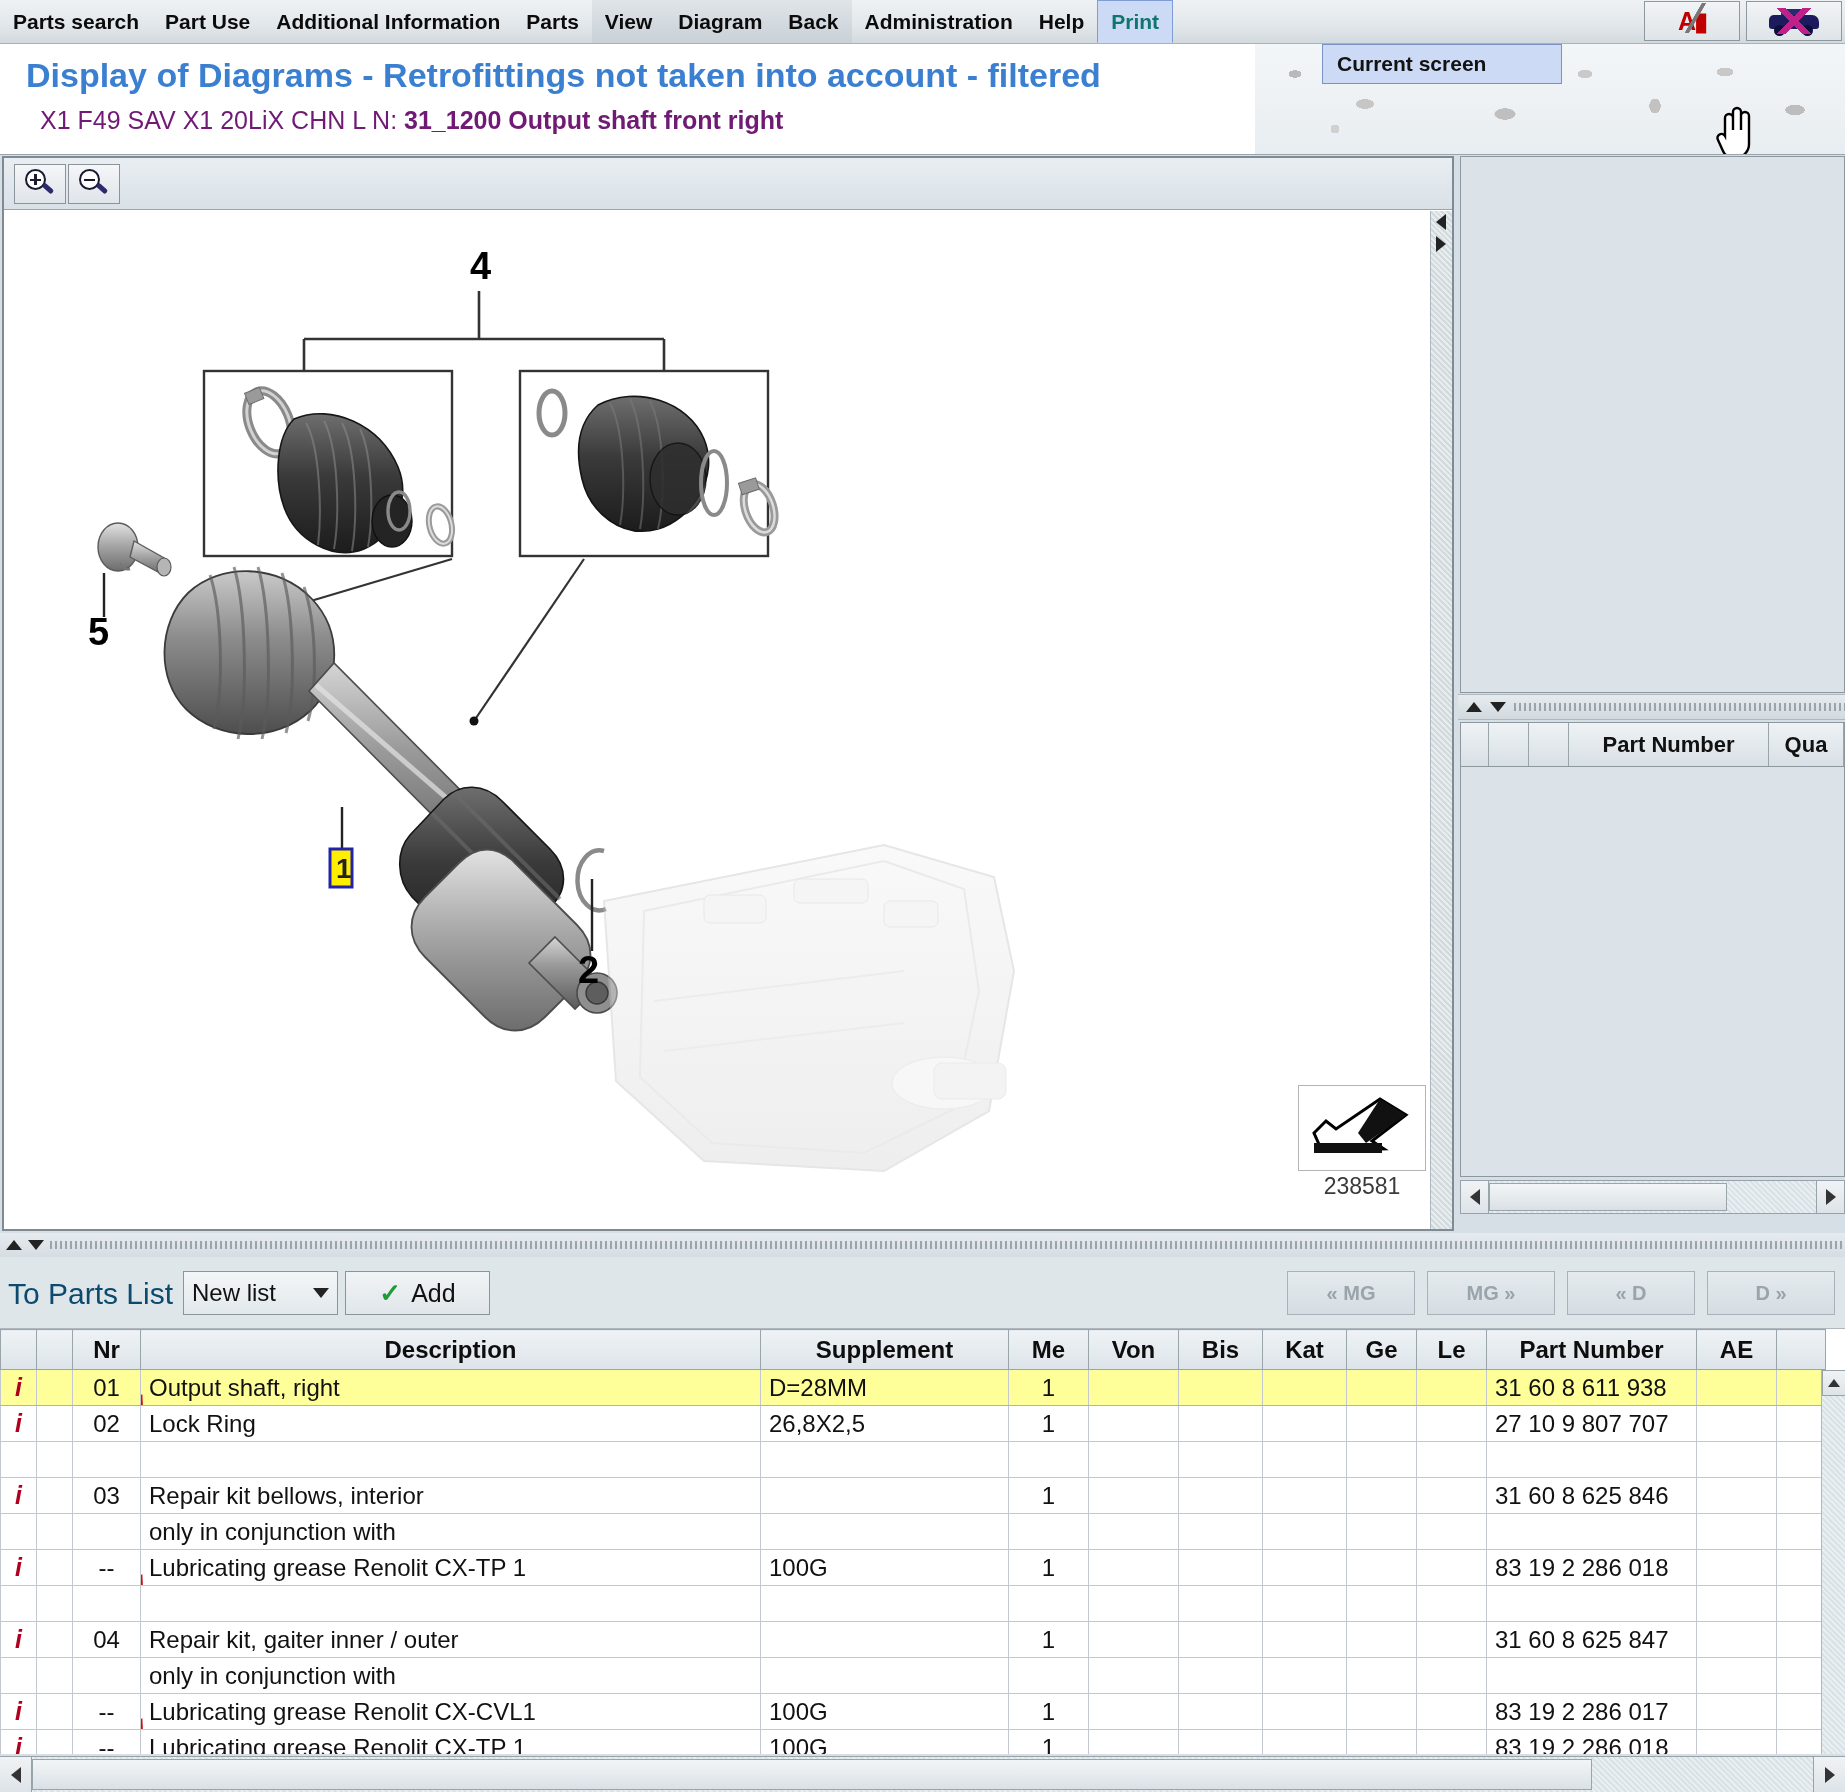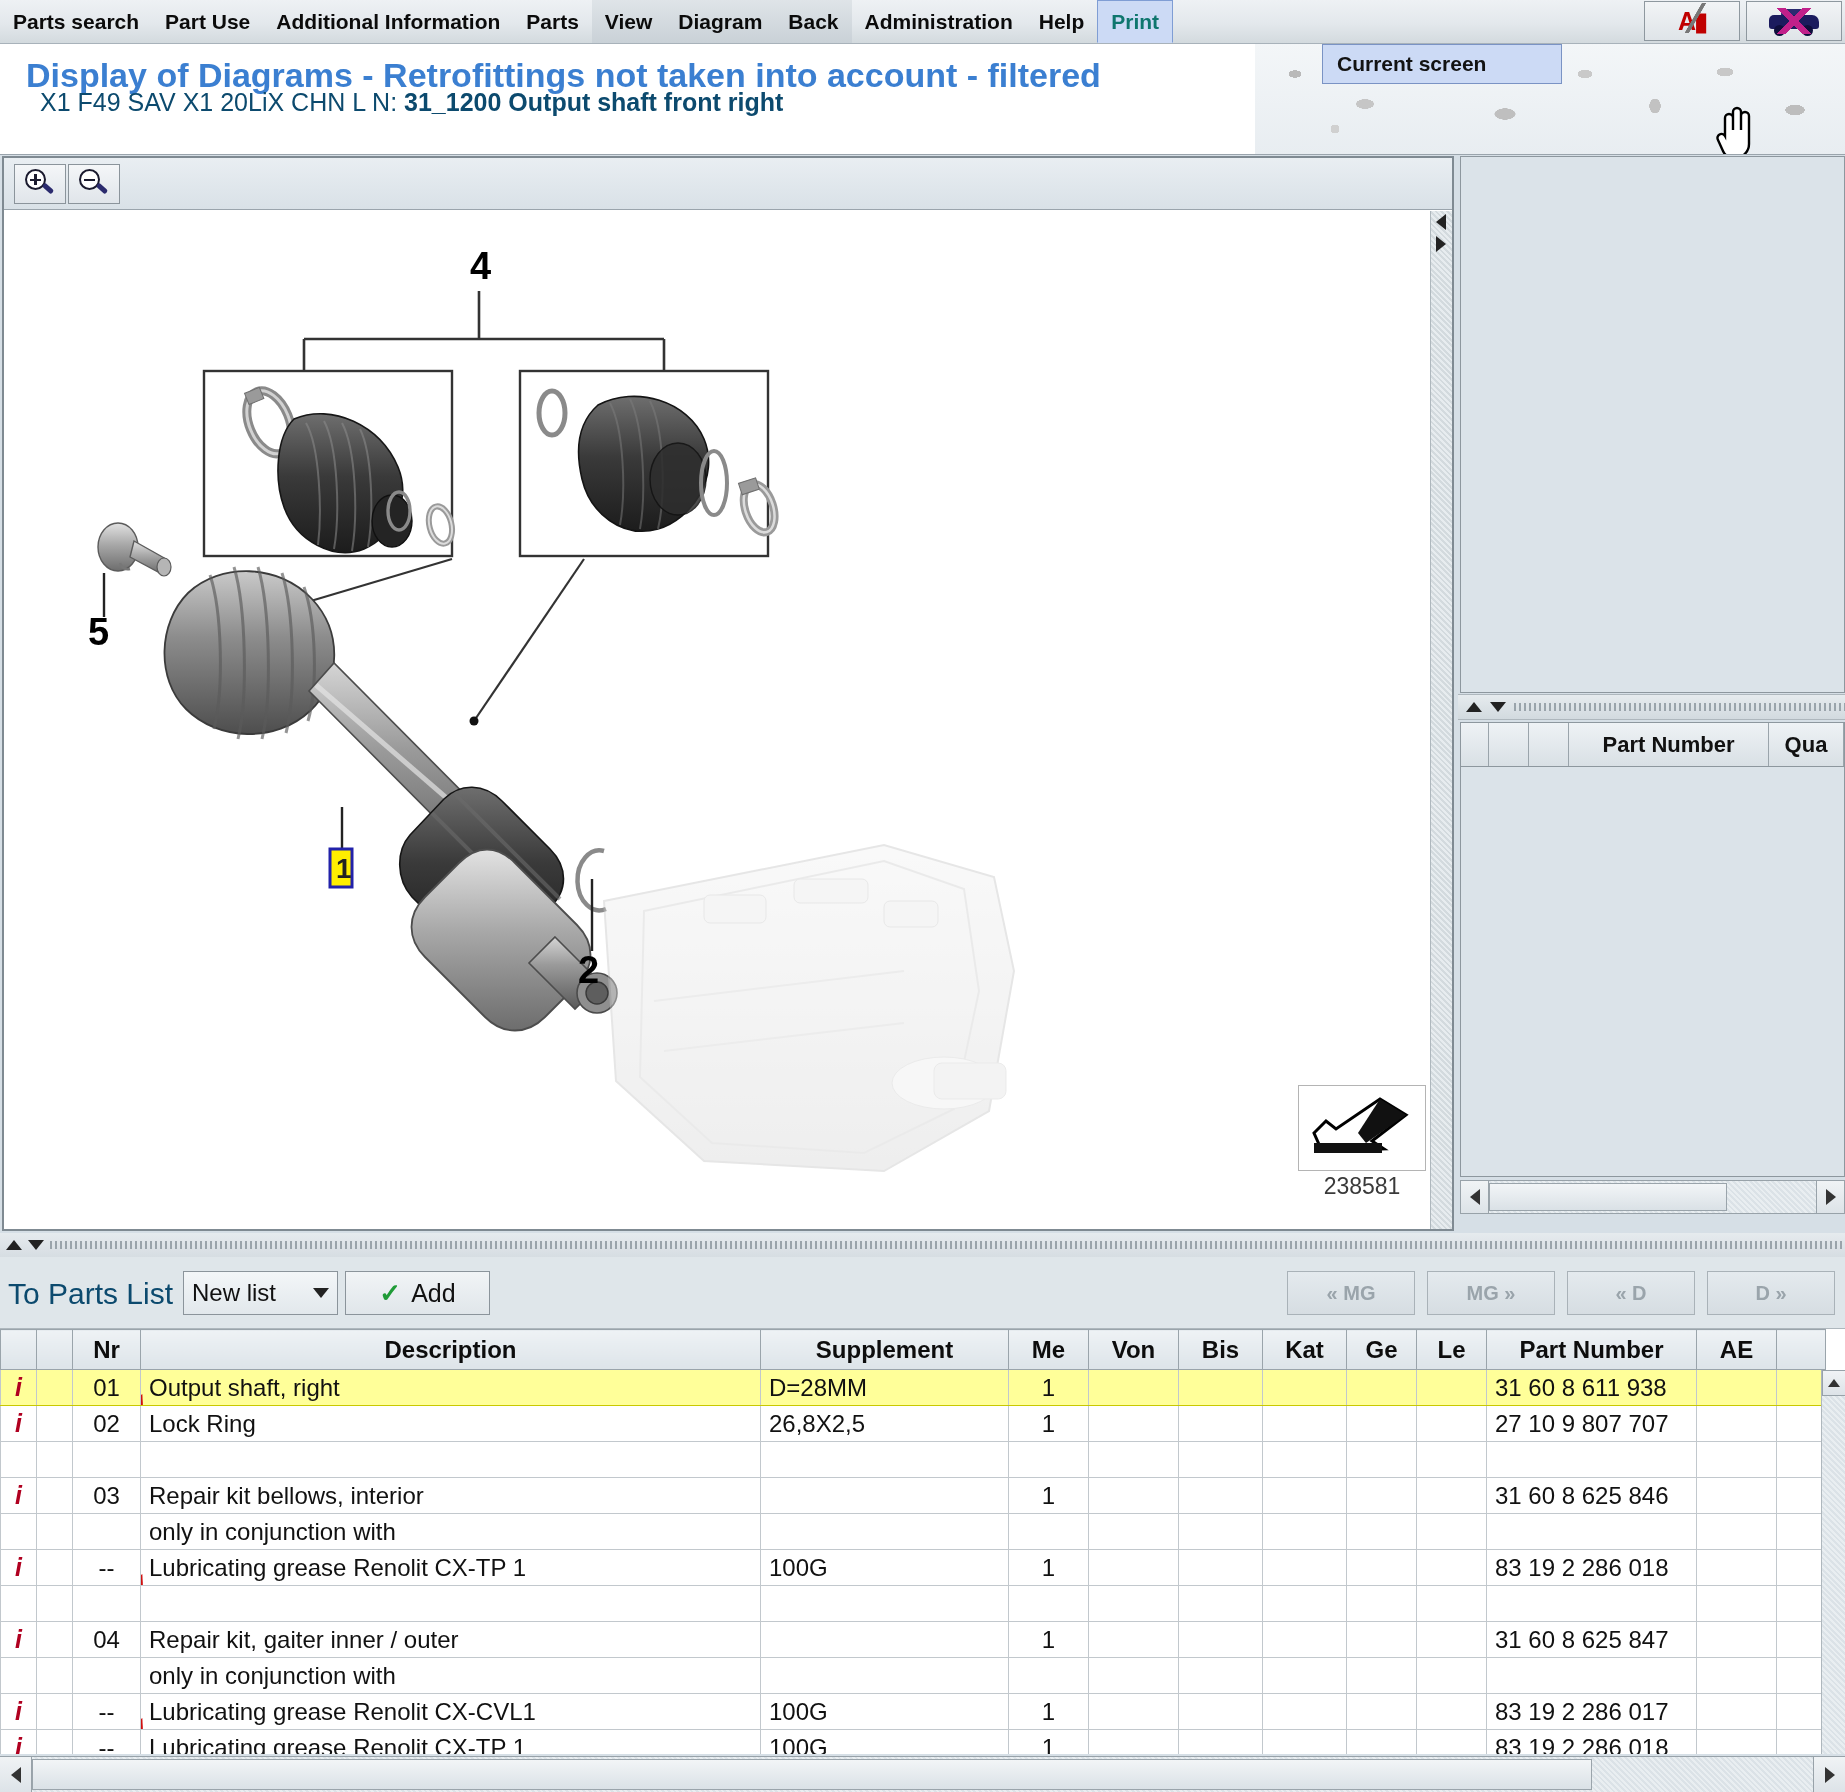--- a/index.html
+++ b/index.html
@@ -60,22 +60,22 @@
   .titleband {
     position: absolute; left: 0; top: 44px; width: 1845px; height: 111px;
     background: #ffffff; border-bottom: 1px solid #9aa4ac;
     overflow: hidden;
   }
   .title-main {
     position: absolute; left: 26px; top: 12px;
     font-size: 34px; font-weight: bold; color: #3b7fd1; white-space: nowrap;
   }
   .title-sub {
-    position: absolute; left: 40px; top: 44px;
-    font-size: 25px; color: #0c4a6e; white-space: nowrap;
+    position: absolute; left: 40px; top: 62px;
+    font-size: 25px; color: #701a75; white-space: nowrap;
   }
   .title-sub b { font-weight: bold; }
   .banner-art {
     position: absolute; right: 0; top: 0; width: 590px; height: 111px;
     background:
       radial-gradient(ellipse 16px 9px at 40px 30px, #b9b9b9 40%, transparent 41%),
       radial-gradient(ellipse 22px 12px at 110px 60px, #c6c6c6 40%, transparent 41%),
       radial-gradient(ellipse 12px 12px at 180px 25px, #cbcbcb 40%, transparent 41%),
       radial-gradient(ellipse 26px 14px at 250px 70px, #bfbfbf 40%, transparent 41%),
       radial-gradient(ellipse 18px 10px at 330px 30px, #c9c9c9 40%, transparent 41%),

